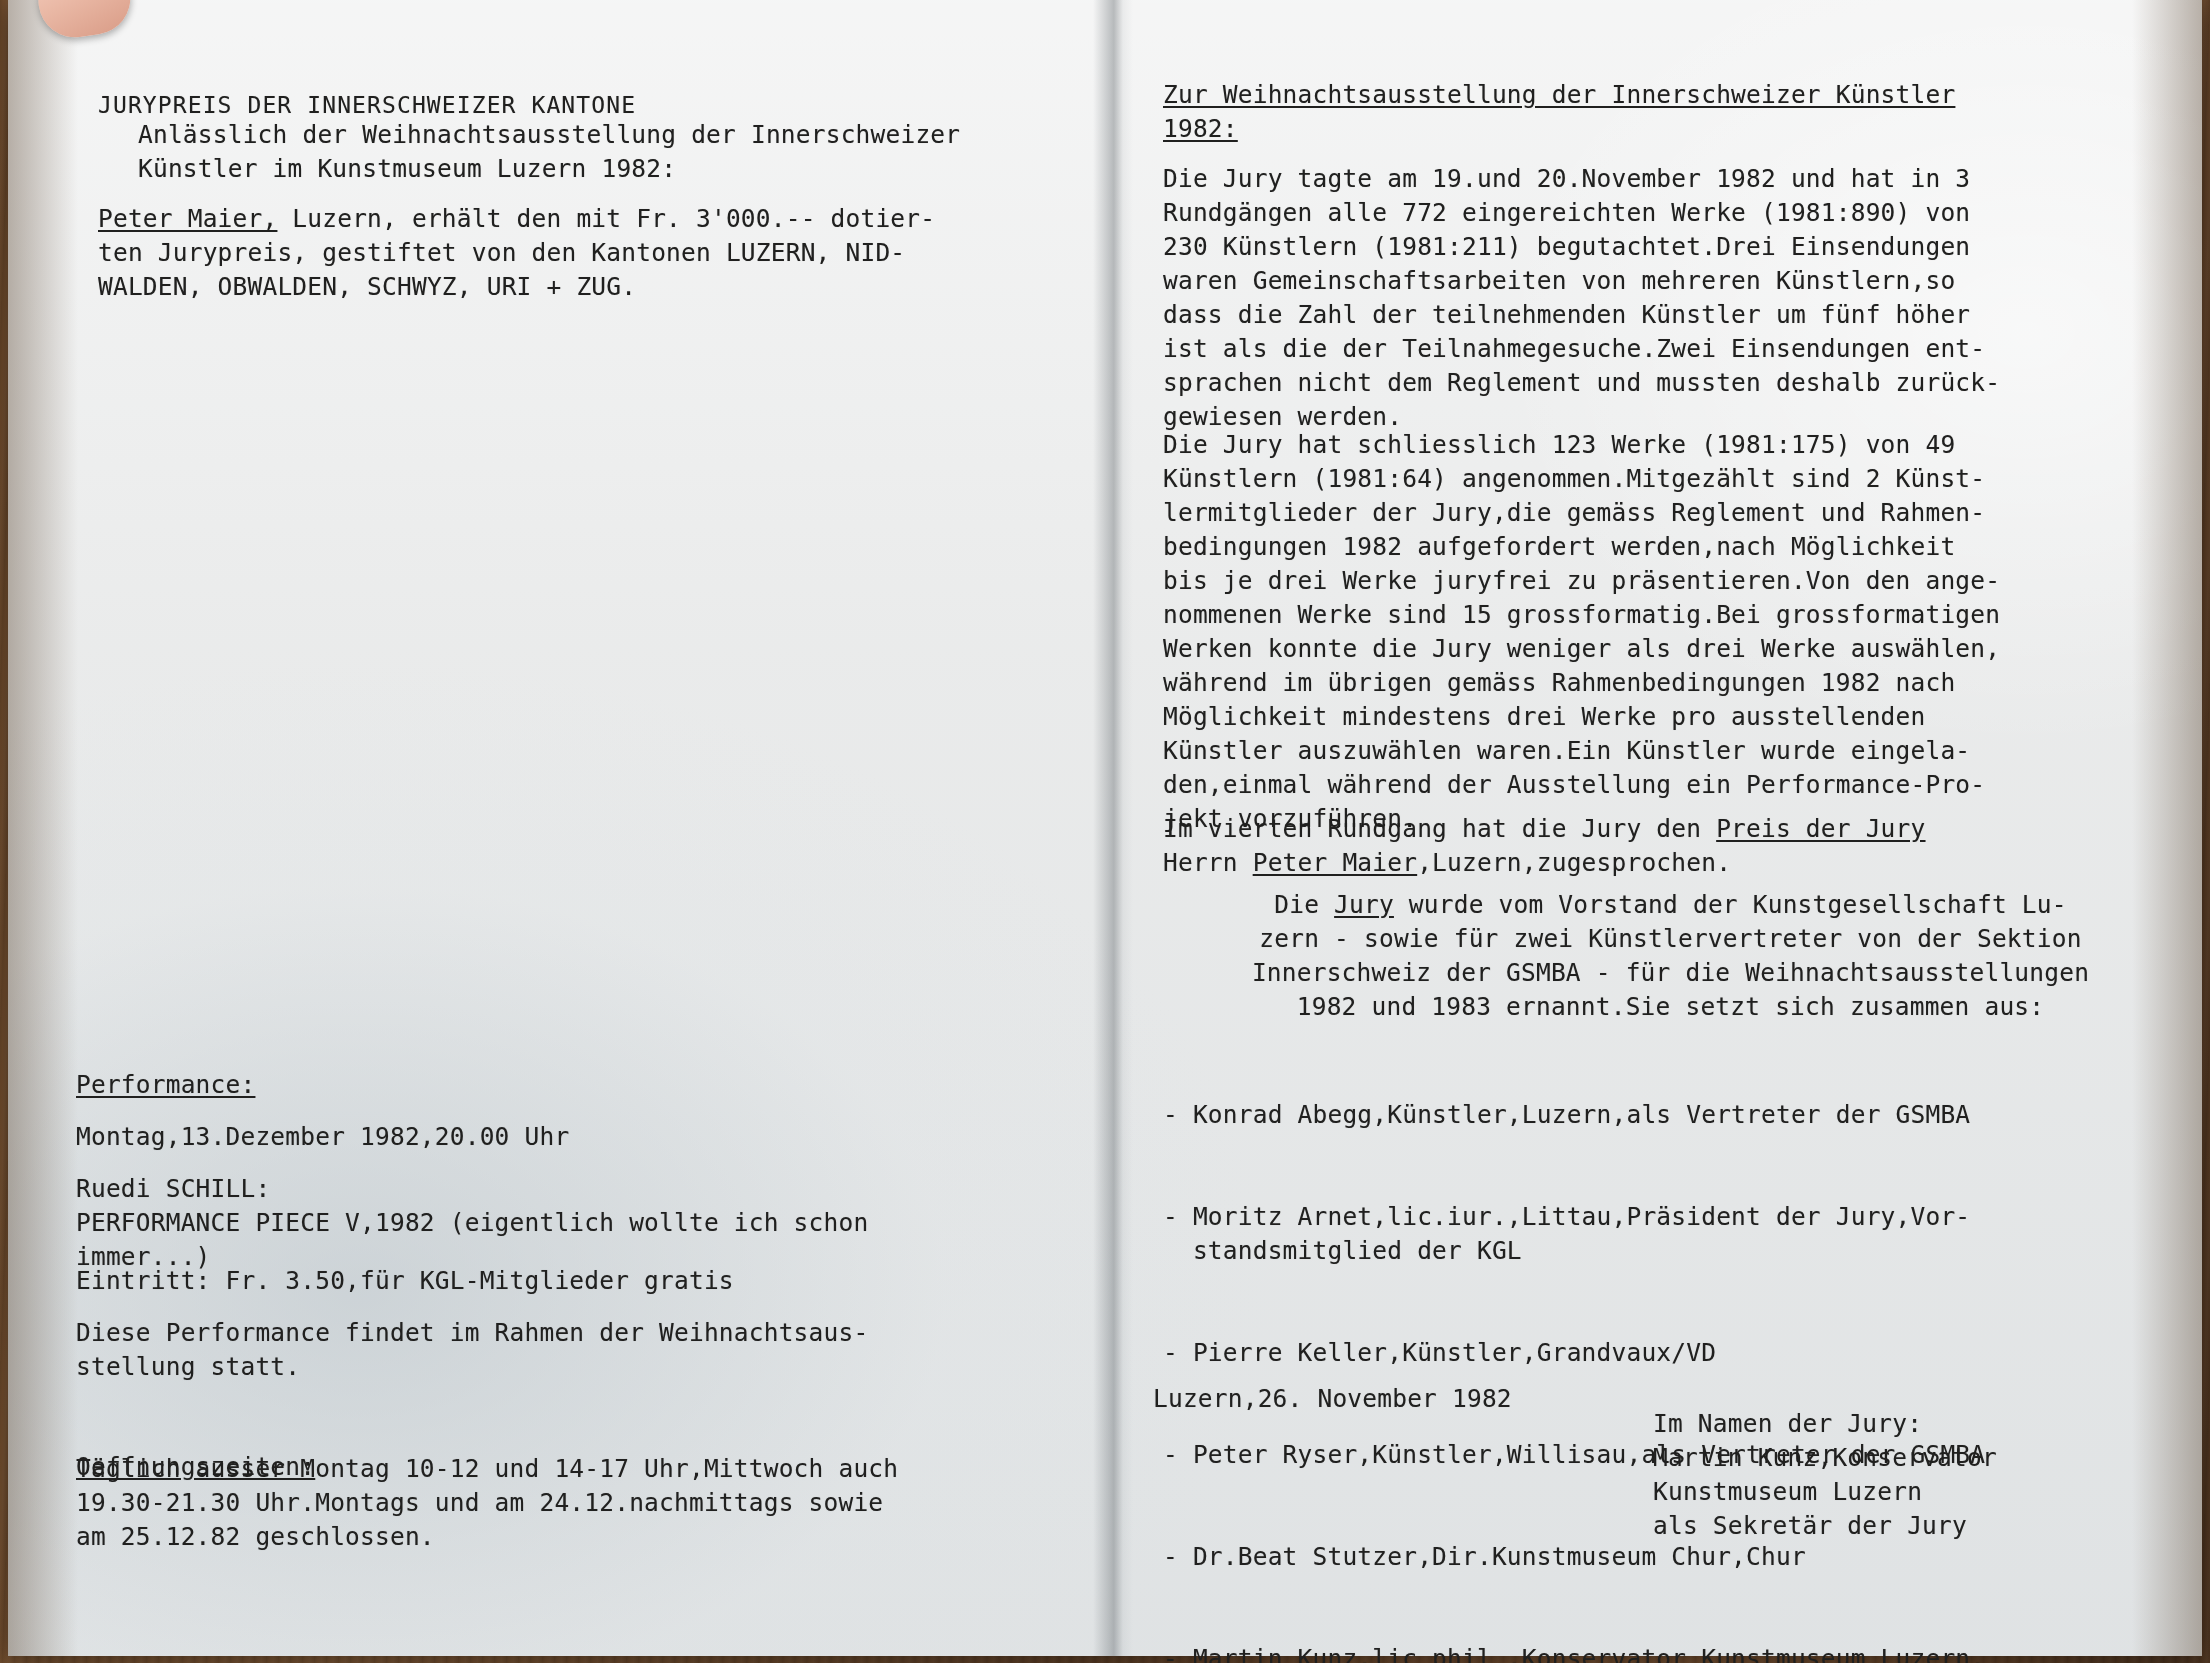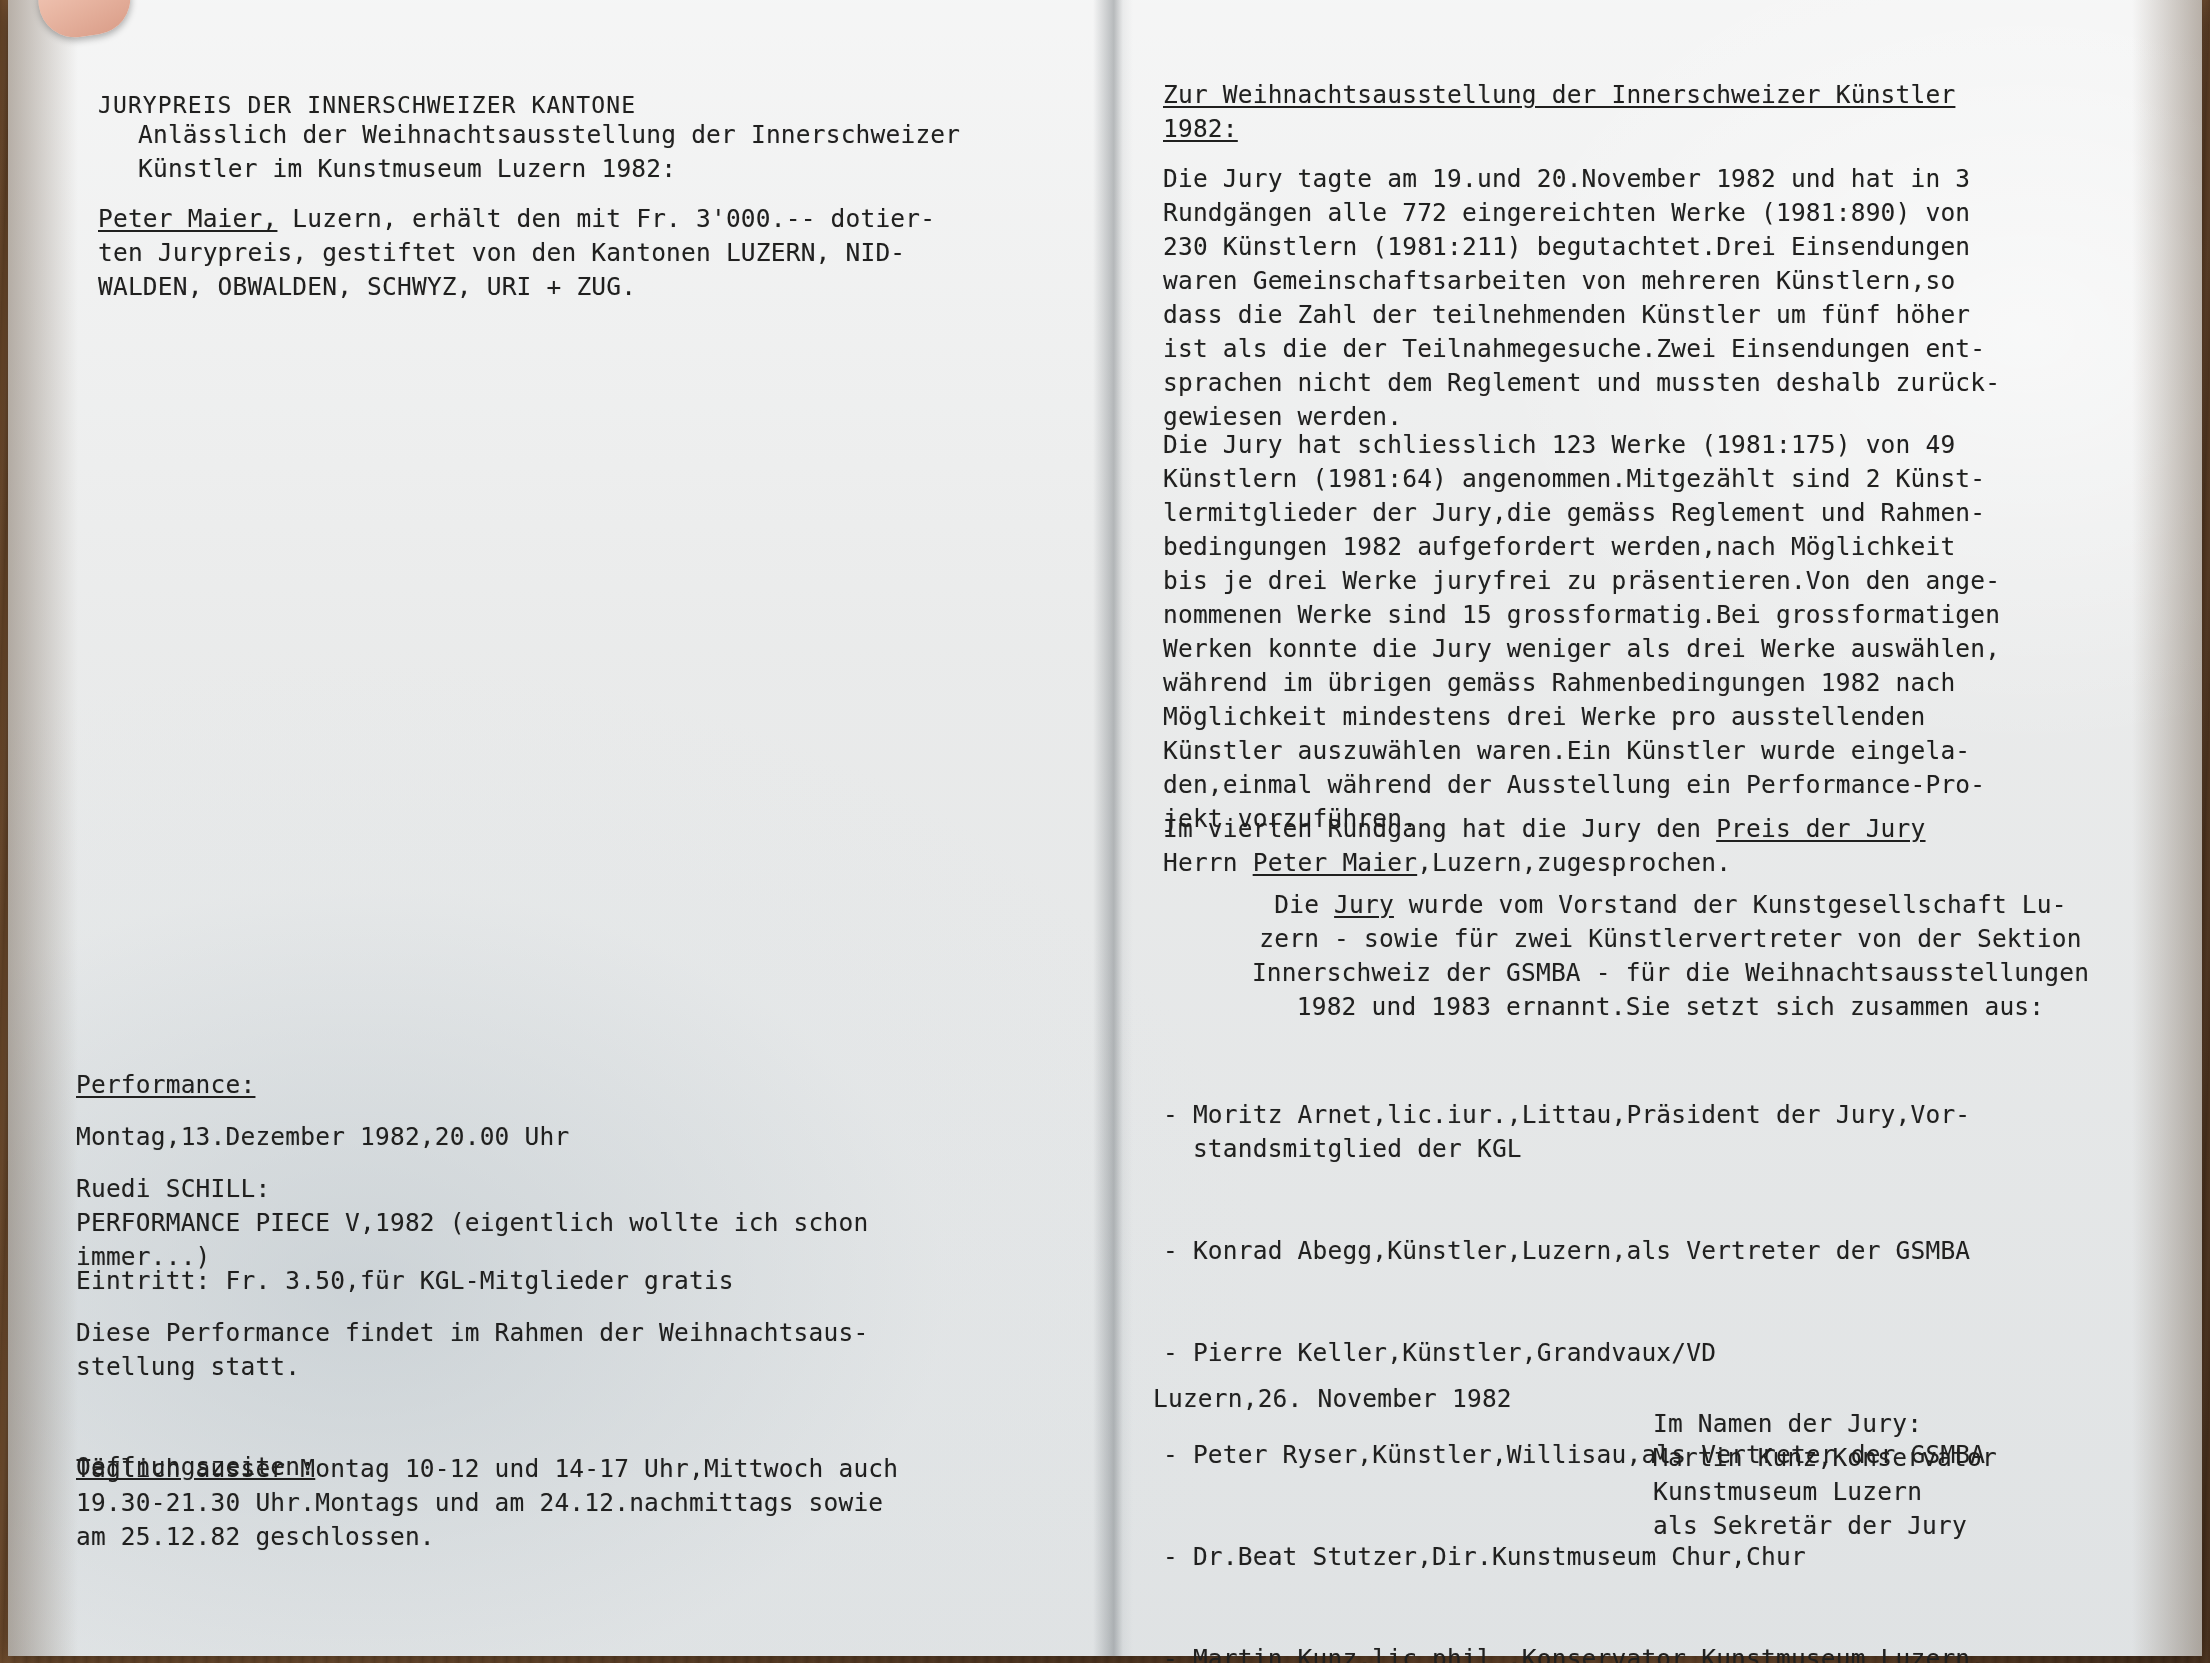--- a/index.html
+++ b/index.html
@@ -200,23 +200,23 @@
 
     <div class="txt" id="r-p3"><span>Im vierten Rundgang hat die Jury den </span><span class="u">Preis der Jury</span><span>
 Herrn </span><span class="u">Peter Maier</span><span>,Luzern,zugesprochen.</span></div>
 
     <div class="txt" id="r-p4"><span>Die </span><span class="u">Jury</span><span> wurde vom Vorstand der Kunstgesellschaft Lu-
 zern - sowie für zwei Künstlervertreter von der Sektion
 Innerschweiz der GSMBA - für die Weihnachtsausstellungen
 1982 und 1983 ernannt.Sie setzt sich zusammen aus:</span></div>
 
     <div class="txt" id="r-list">
+      <div class="blk">- Konrad Abegg,Künstler,Luzern,als Vertreter der GSMBA</div>
       <div class="blk">- Moritz Arnet,lic.iur.,Littau,Präsident der Jury,Vor-
   standsmitglied der KGL</div>
-      <div class="blk">- Konrad Abegg,Künstler,Luzern,als Vertreter der GSMBA</div>
       <div class="blk">- Pierre Keller,Künstler,Grandvaux/VD</div>
       <div class="blk">- Peter Ryser,Künstler,Willisau,als Vertreter der GSMBA</div>
       <div class="blk">- Dr.Beat Stutzer,Dir.Kunstmuseum Chur,Chur</div>
       <div class="blk">- Martin Kunz,lic.phil.,Konservator Kunstmuseum Luzern,
   Luzern,von Amtes wegen mit beratender Stimme und als
   Sekretär der Jury.</div>
     </div>
 
     <div class="txt" id="r-place">Luzern,26. November 1982</div>
 

